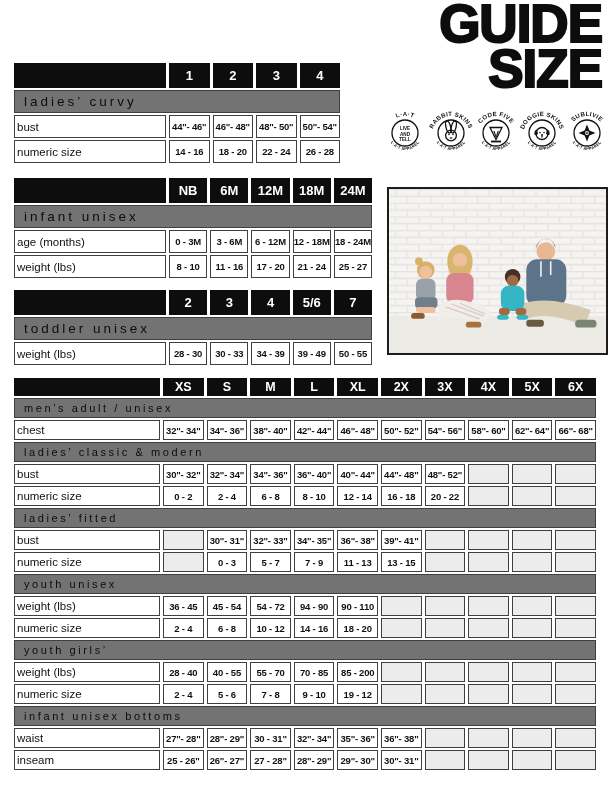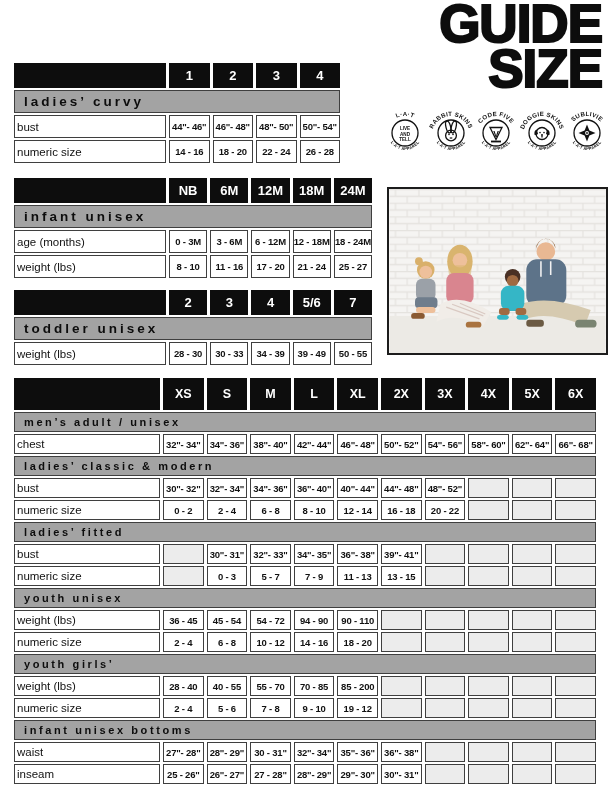--- a/index.html
+++ b/index.html
@@ -26,29 +26,29 @@
   .photo svg{display:block;}
 
   
   .tbl{position:absolute;display:grid;gap:2px 3px;}
   #tbl0{left:14px;top:63px;width:326px;}
   #tbl1{left:14px;top:178px;width:358px;}
   #tbl2{left:14px;top:290px;width:358px;}
   #tbl3{left:14px;top:378px;width:582px;}
   .hcell{background:#0d0d0d;color:#fff;font-weight:bold;font-size:13px;
          display:flex;align-items:center;justify-content:center;height:25px;}
-  .secbar{background:#a3a3a3;border:1px solid #3f3f3f;font-weight:bold;font-size:13.5px;
+  .secbar{background:#737373;border:1px solid #3f3f3f;font-weight:normal;font-size:13.5px;
           letter-spacing:3px;color:#0d0d0d;display:flex;align-items:center;
           padding-left:9px;height:23px;grid-column:1/-1;}
   .lbl{background:#fff;border:1px solid #3f3f3f;font-size:11.5px;color:#111;
        display:flex;align-items:center;padding-left:2px;height:23px;}
   .val{background:#fff;border:1px solid #3f3f3f;font-size:9.5px;font-weight:bold;color:#111;
        display:flex;align-items:center;justify-content:center;height:23px;white-space:nowrap;letter-spacing:-.2px;}
   .val.empty{background:#ececec;}
-  #tbl3 .hcell{height:32px;font-size:12.5px;}
+  #tbl3 .hcell{height:18px;font-size:12.5px;}
   #tbl3 .secbar,#tbl3 .lbl,#tbl3 .val{height:20px;}
   #tbl3 .secbar{font-size:11px;letter-spacing:2.6px;}
 </style>
 </head>
 <body>
 
 <div class="page">
 
   <div class="title">
     <div>GUIDE</div>

